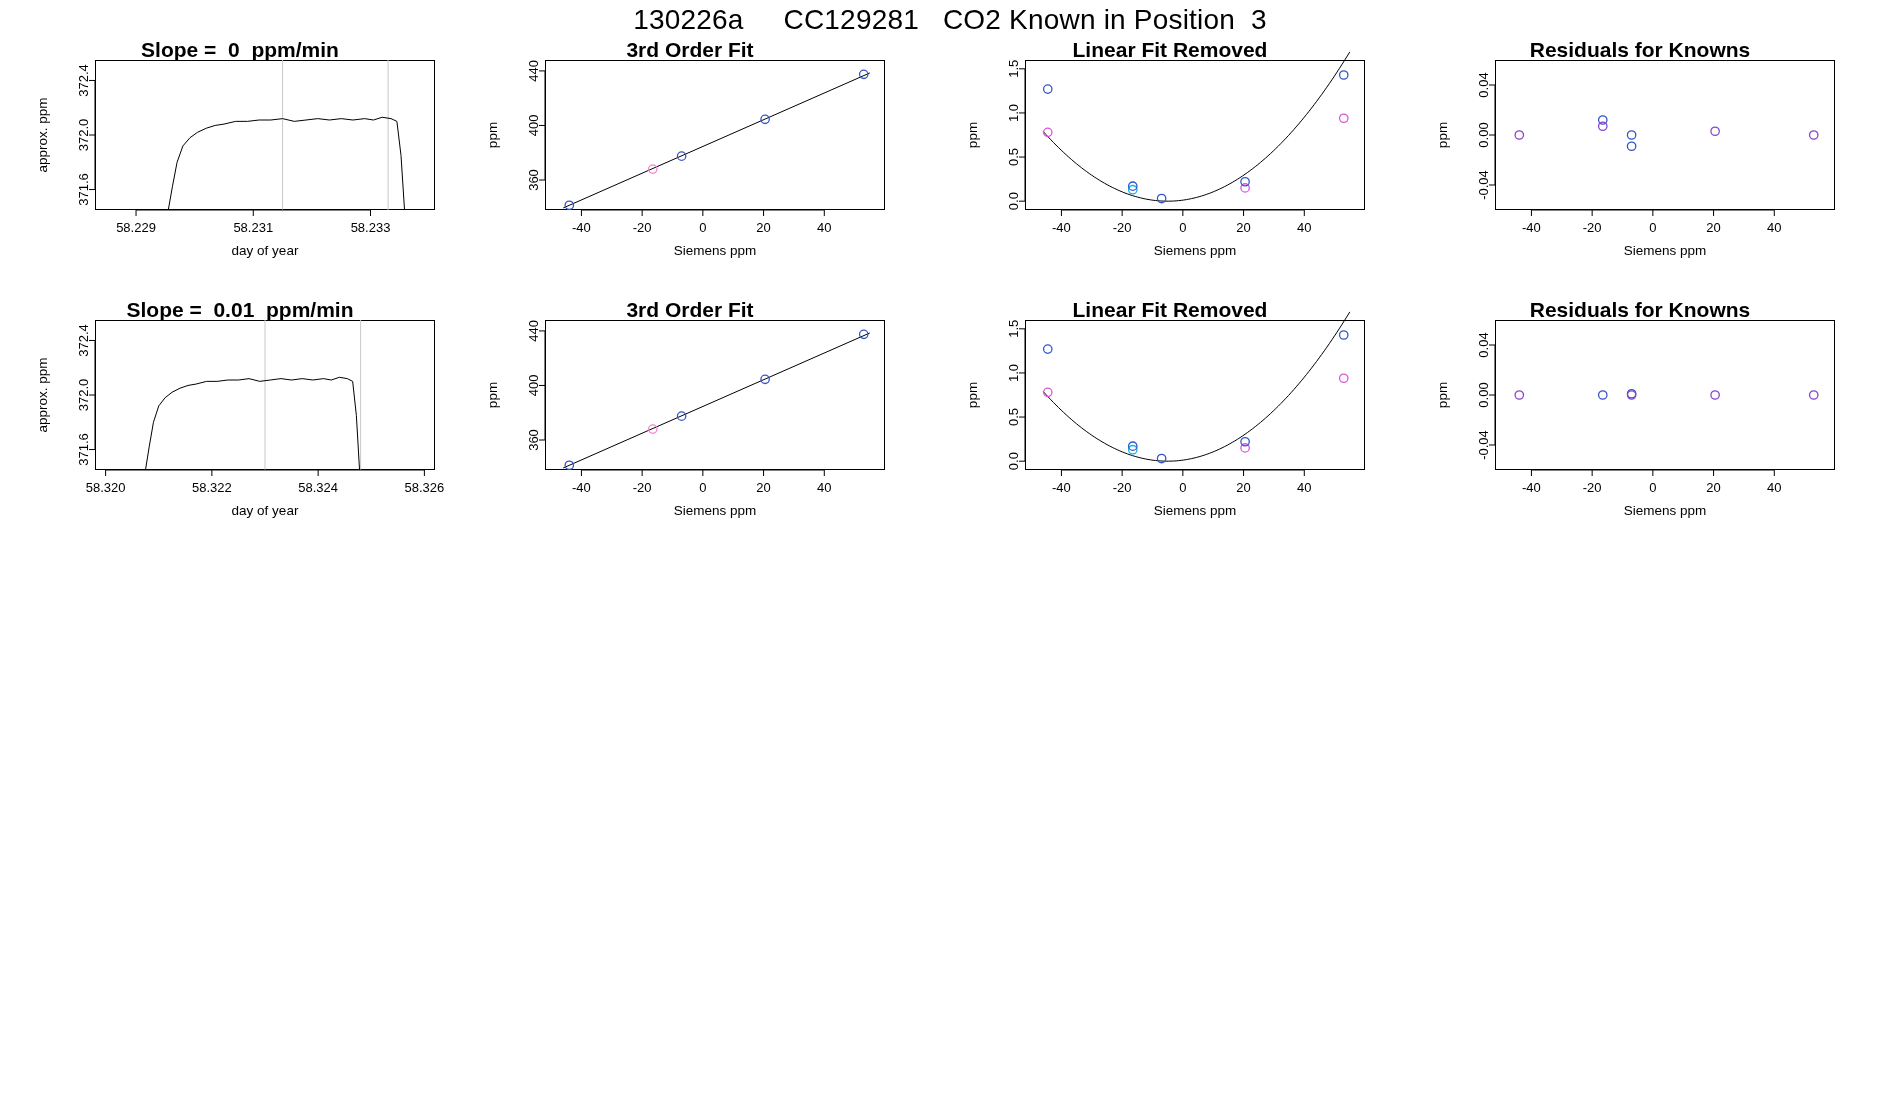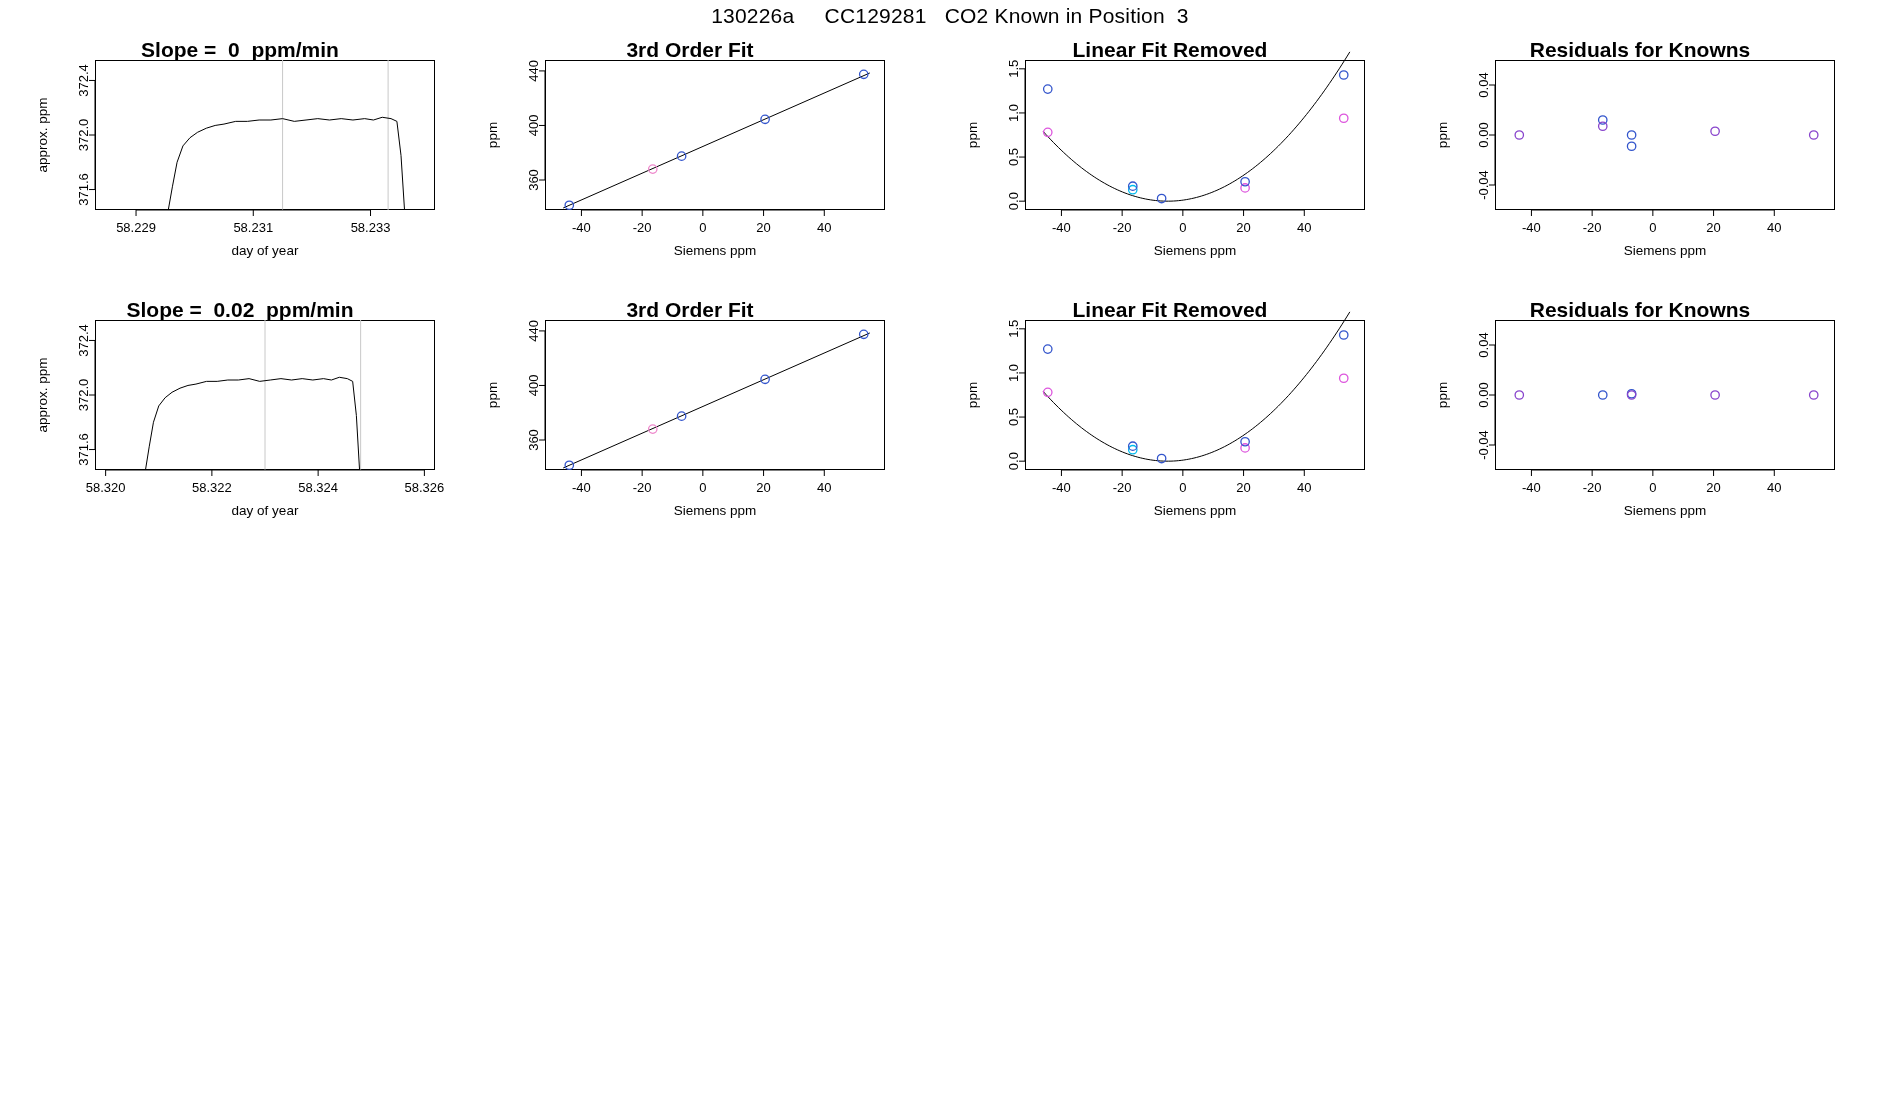--- a/index.html
+++ b/index.html
@@ -16,21 +16,21 @@
     width: 1900px;
     height: 1100px;
     overflow: hidden;
   }
   .main-title {
     position: absolute;
     top: 4px;
     left: 0;
     width: 1900px;
     text-align: center;
-    font-size: 21px;
+    font-size: 28px;
     letter-spacing: 0.2px;
     white-space: pre;
   }
   .panel {
     position: absolute;
   }
   .panel-title {
     position: absolute;
     top: 0;
     left: 0;
@@ -74,21 +74,21 @@
     <div class="panel-title">Linear Fit Removed</div>
     <div class="plotbox" id="p2" style="left:65px; top:22px; width:340px; height:150px;"></div>
   </div>
 
   <div class="panel" style="left:1430px; top:38px; width:420px; height:200px;">
     <div class="panel-title">Residuals for Knowns</div>
     <div class="plotbox" id="p3" style="left:65px; top:22px; width:340px; height:150px;"></div>
   </div>
 
   <div class="panel" style="left:30px; top:298px; width:420px; height:200px;">
-    <div class="panel-title">Slope =  0.02  ppm/min</div>
+    <div class="panel-title">Slope =  0.01  ppm/min</div>
     <div class="plotbox" id="p4" style="left:65px; top:22px; width:340px; height:150px;"></div>
   </div>
 
   <div class="panel" style="left:480px; top:298px; width:420px; height:200px;">
     <div class="panel-title">3rd Order Fit</div>
     <div class="plotbox" id="p5" style="left:65px; top:22px; width:340px; height:150px;"></div>
   </div>
 
   <div class="panel" style="left:960px; top:298px; width:420px; height:200px;">
     <div class="panel-title">Linear Fit Removed</div>

